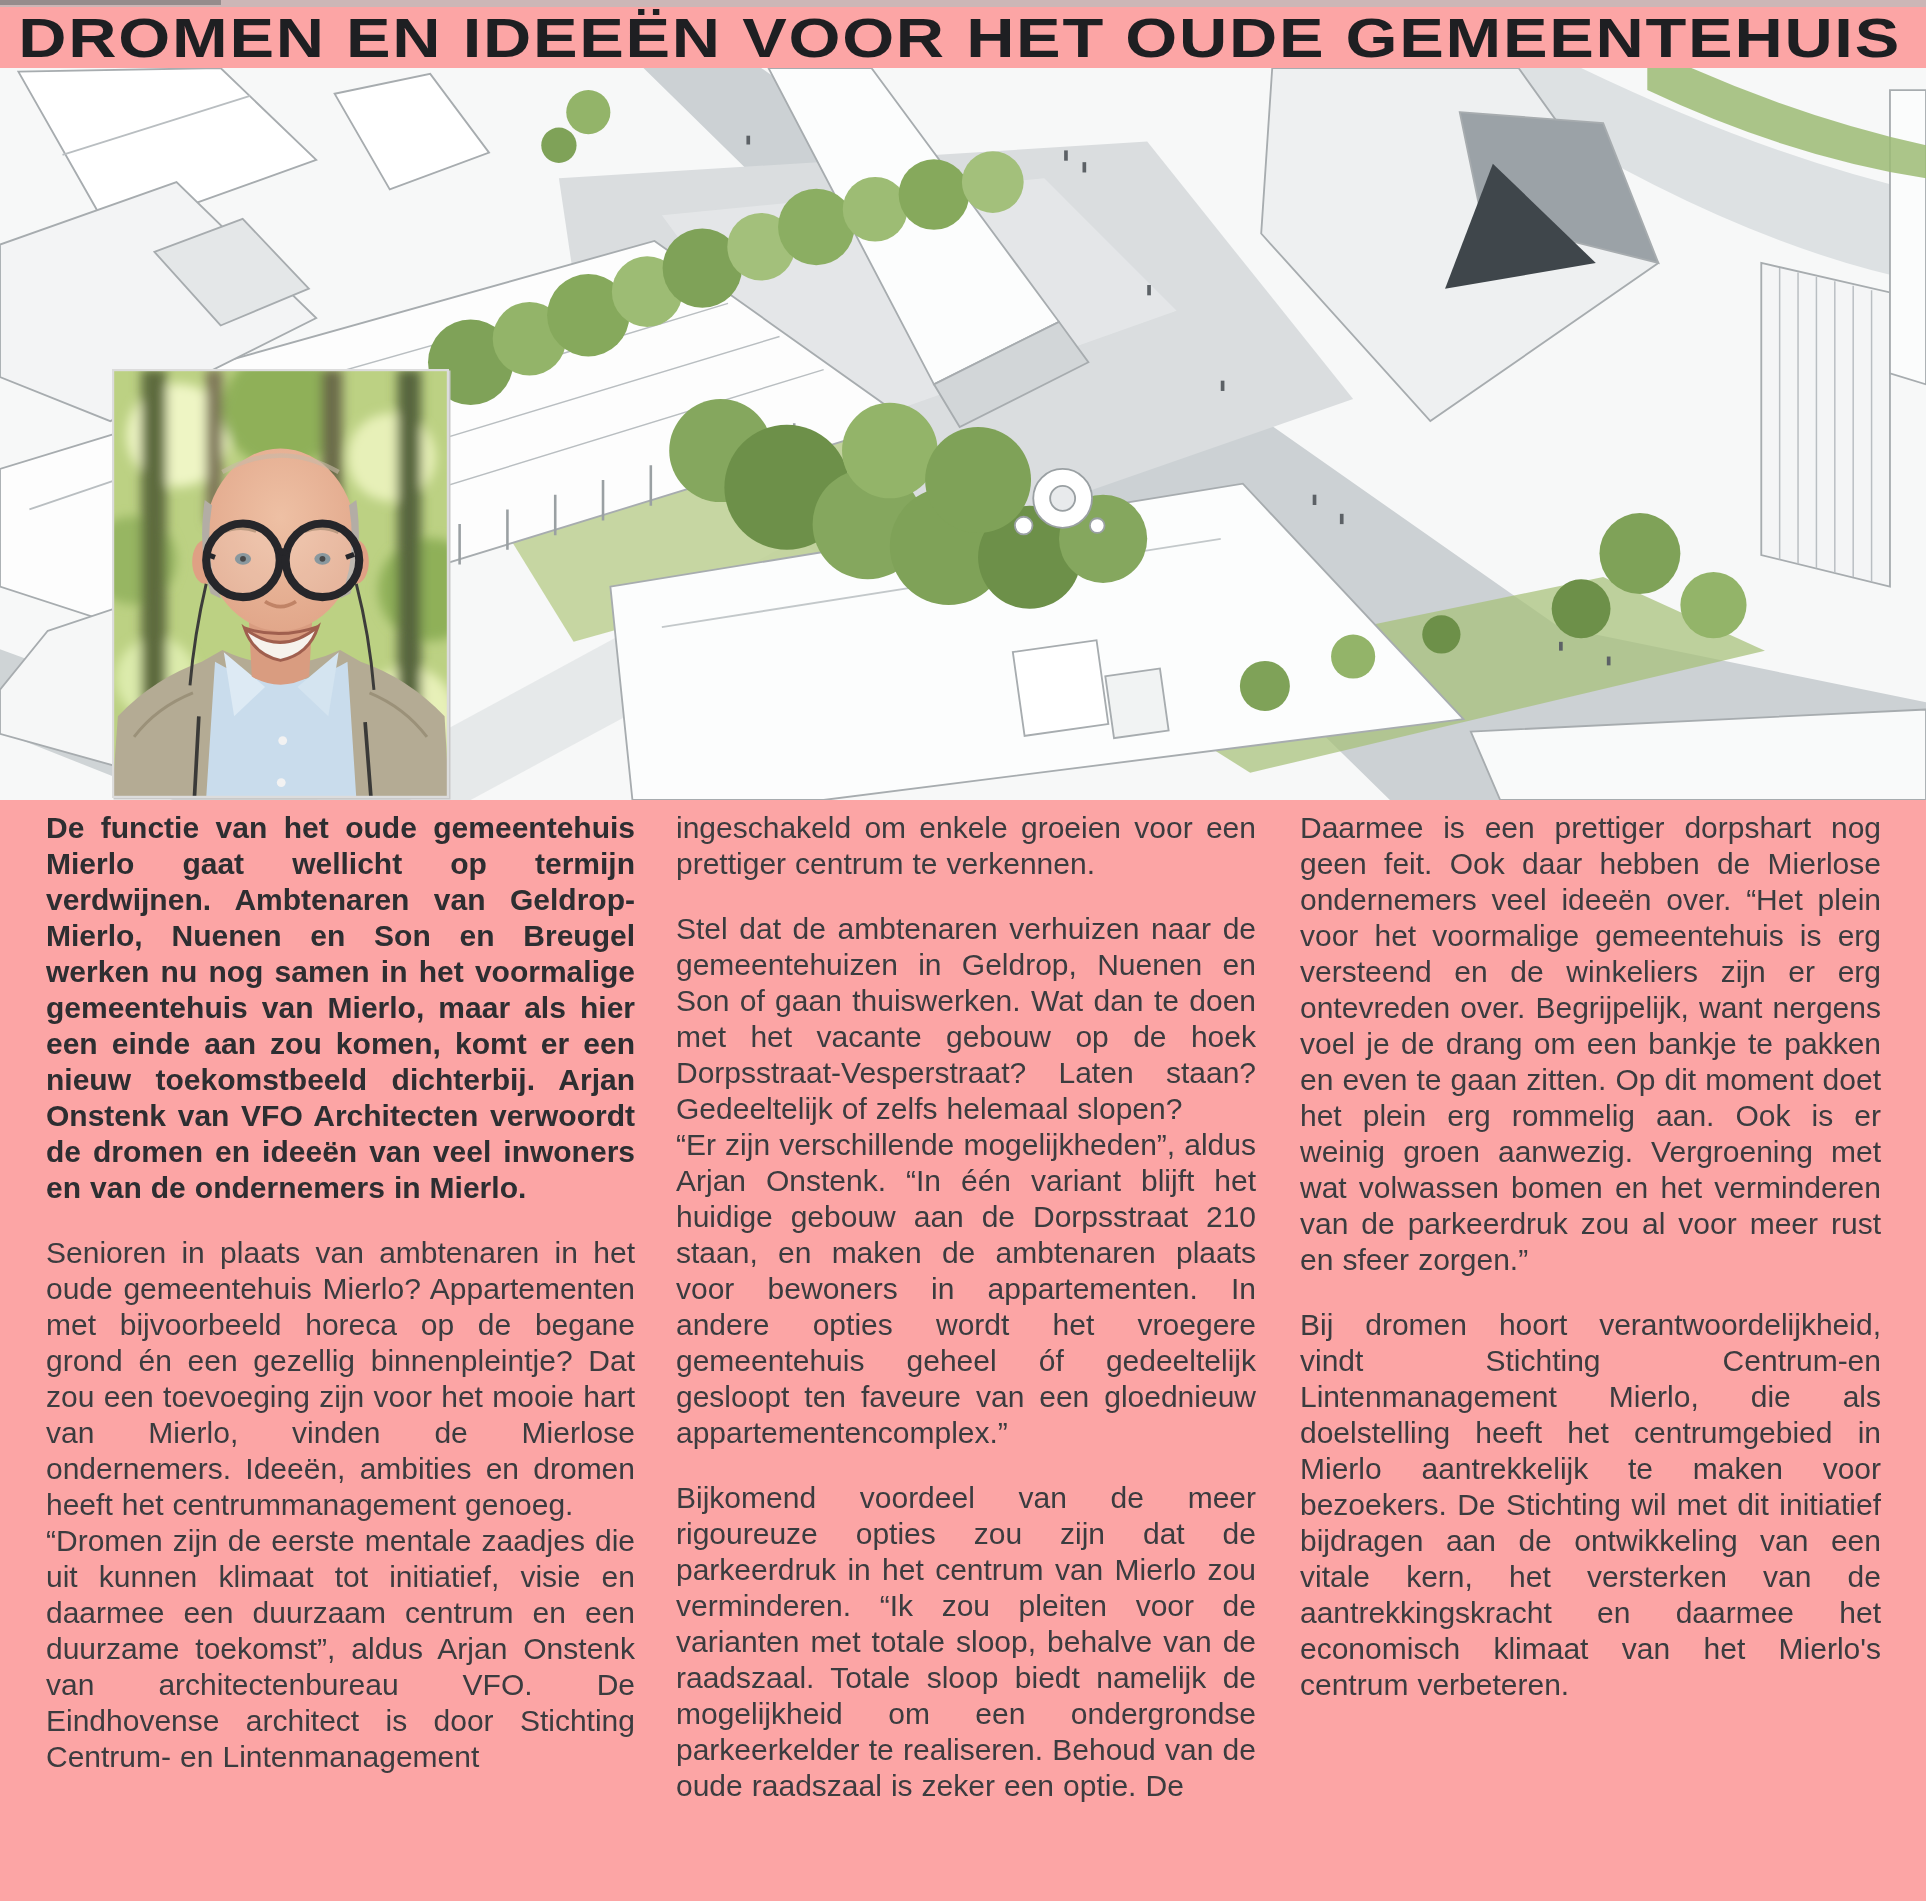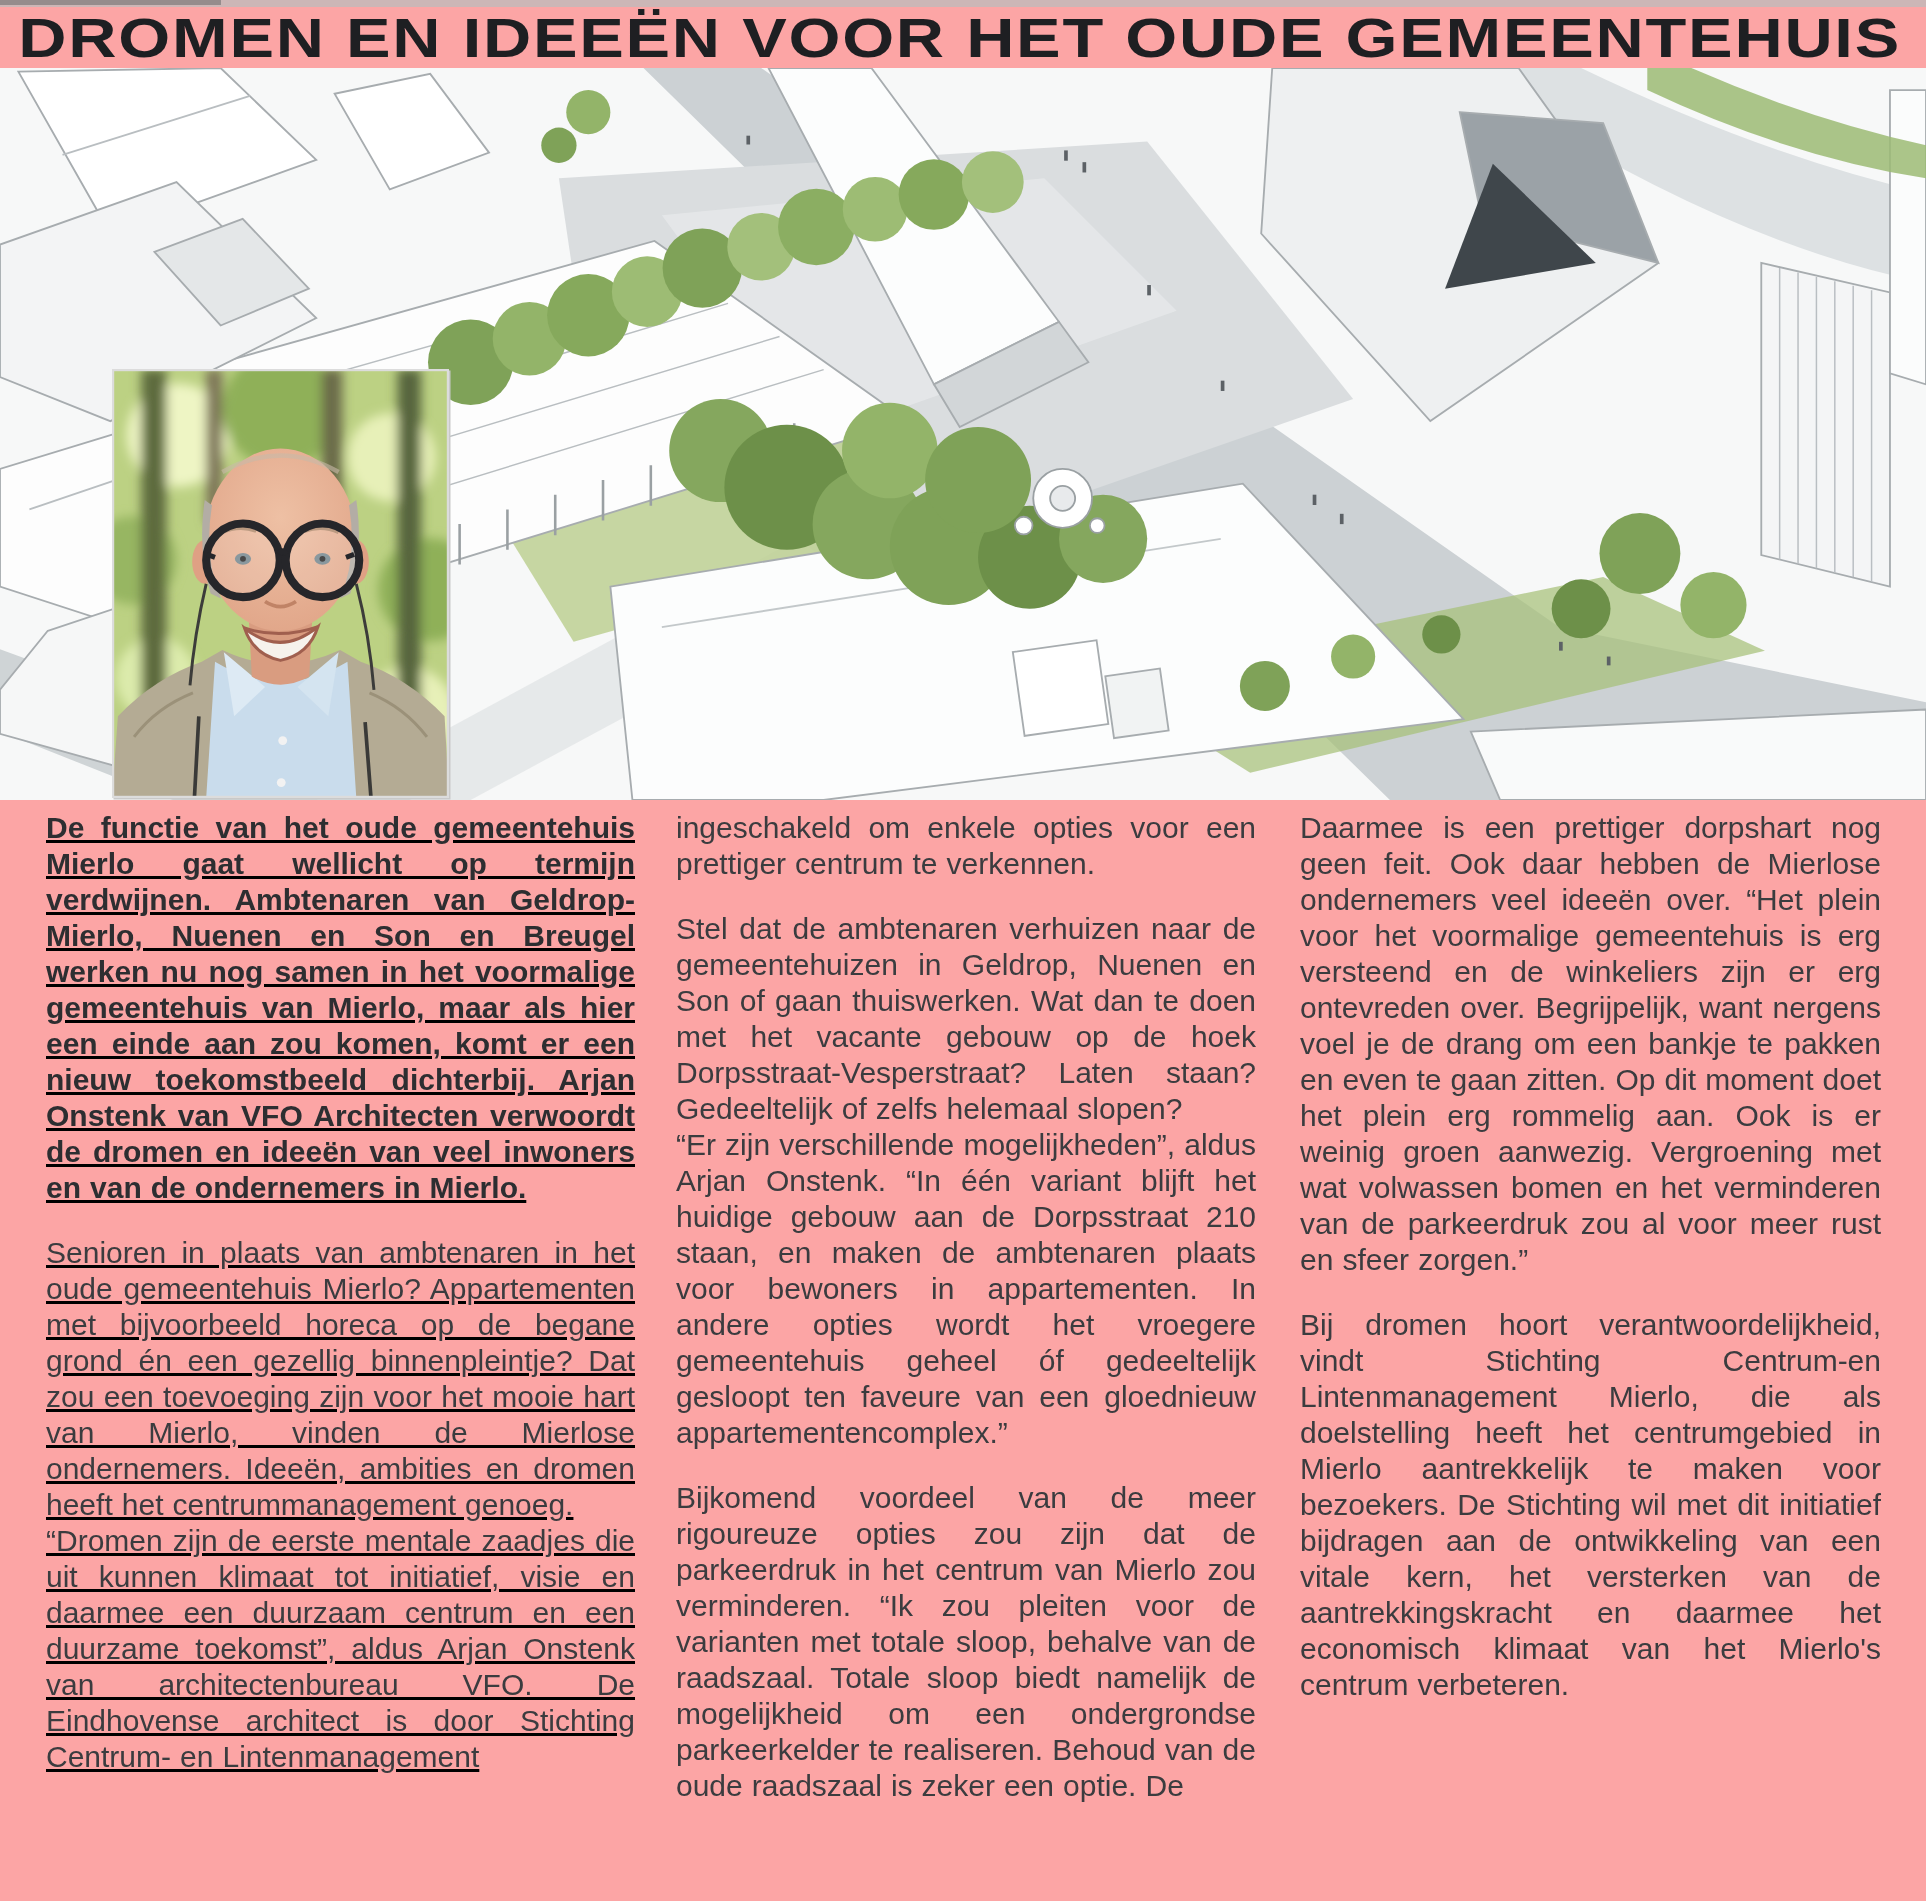--- a/index.html
+++ b/index.html
@@ -9,21 +9,21 @@
   .scan-smudge{position:absolute;left:0;top:0;width:221px;height:5.1px;background:#6f6f6f;opacity:.6;}
   .headline-svg{position:absolute;left:0;top:4.4px;width:1926px;height:68px;}
   .headline{font-family:"Liberation Sans",sans-serif;font-weight:bold;font-size:76px;
             fill:#1e1f22;letter-spacing:2px;}
   .hero{position:absolute;left:0;top:68px;width:1926px;height:732px;margin:0;}
   .hero svg{display:block;width:100%;height:100%;}
   .portrait{position:absolute;left:112px;top:369px;width:337px;height:429px;margin:0;
             box-shadow:1.5px 1.5px 0 #c9c9c9;}
   .portrait svg{display:block;width:100%;height:100%;}
   .col{position:absolute;top:810px;height:1088px;overflow:hidden;}
-  .col1{left:46px;width:589px;text-decoration:underline;}
+  .col1{left:46px;width:589px;}
   .col2{left:676px;width:580px;}
   .col3{left:1300px;width:581px;}
   .para{margin:0;text-align:justify;font-size:30px;line-height:36px;color:#3b3c3f;
         word-spacing:0.7px;}
   .para.lead{font-weight:bold;color:#2d2e31;}
   .para.gap{margin-top:29px;}
 </style>
 </head>
 <body>
 
@@ -197,21 +197,21 @@
       <rect x="1.5" y="1.5" width="455" height="580" fill="none" stroke="#dcdcdc" stroke-width="3"></rect>
     </svg>
   </figure>
 
   <section class="col col1">
       <p class="para lead">De functie van het oude gemeentehuis Mierlo gaat wellicht op termijn verdwijnen. Ambtenaren van Geldrop-Mierlo, Nuenen en Son en Breugel werken nu nog samen in het voormalige gemeentehuis van Mierlo, maar als hier een einde aan zou komen, komt er een nieuw toekomstbeeld dichterbij. Arjan Onstenk van VFO Architecten verwoordt de dromen en ideeën van veel inwoners en van de ondernemers in Mierlo.</p>
       <p class="para body gap">Senioren in plaats van ambtenaren in het oude gemeentehuis Mierlo? Appartementen met bijvoorbeeld horeca op de begane grond én een gezellig binnenpleintje? Dat zou een toevoeging zijn voor het mooie hart van Mierlo, vinden de Mierlose ondernemers. Ideeën, ambities en dromen heeft het centrummanagement genoeg.</p>
       <p class="para body">“Dromen zijn de eerste mentale zaadjes die uit kunnen klimaat tot initiatief, visie en daarmee een duurzaam centrum en een duurzame toekomst”, aldus Arjan Onstenk van architectenbureau VFO. De Eindhovense architect is door Stichting Centrum- en Lintenmanagement</p>
     </section>
   <section class="col col2">
-      <p class="para body">ingeschakeld om enkele opties voor een prettiger centrum te verkennen.</p>
+      <p class="para body">ingeschakeld om enkele groeien voor een prettiger centrum te verkennen.</p>
       <p class="para body gap">Stel dat de ambtenaren verhuizen naar de gemeentehuizen in Geldrop, Nuenen en Son of gaan thuiswerken. Wat dan te doen met het vacante gebouw op de hoek Dorpsstraat-Vesperstraat? Laten staan? Gedeeltelijk of zelfs helemaal slopen?</p>
       <p class="para body">“Er zijn verschillende mogelijkheden”, aldus Arjan Onstenk. “In één variant blijft het huidige gebouw aan de Dorpsstraat 210 staan, en maken de ambtenaren plaats voor bewoners in appartementen. In andere opties wordt het vroegere gemeentehuis geheel óf gedeeltelijk gesloopt ten faveure van een gloednieuw appartementencomplex.”</p>
       <p class="para body gap">Bijkomend voordeel van de meer rigoureuze opties zou zijn dat de parkeerdruk in het centrum van Mierlo zou verminderen. “Ik zou pleiten voor de varianten met totale sloop, behalve van de raadszaal. Totale sloop biedt namelijk de mogelijkheid om een ondergrondse parkeerkelder te realiseren. Behoud van de oude raadszaal is zeker een optie. De</p>
     </section>
   <section class="col col3">
       <p class="para body">Daarmee is een prettiger dorpshart nog geen feit. Ook daar hebben de Mierlose ondernemers veel ideeën over. “Het plein voor het voormalige gemeentehuis is erg versteend en de winkeliers zijn er erg ontevreden over. Begrijpelijk, want nergens voel je de drang om een bankje te pakken en even te gaan zitten. Op dit moment doet het plein erg rommelig aan. Ook is er weinig groen aanwezig. Vergroening met wat volwassen bomen en het verminderen van de parkeerdruk zou al voor meer rust en sfeer zorgen.”</p>
       <p class="para body gap">Bij dromen hoort verantwoordelijkheid, vindt Stichting Centrum-en Lintenmanagement Mierlo, die als doelstelling heeft het centrumgebied in Mierlo aantrekkelijk te maken voor bezoekers. De Stichting wil met dit initiatief bijdragen aan de ontwikkeling van een vitale kern, het versterken van de aantrekkingskracht en daarmee het economisch klimaat van het Mierlo's centrum verbeteren.</p>
     </section>
 
 </main>

